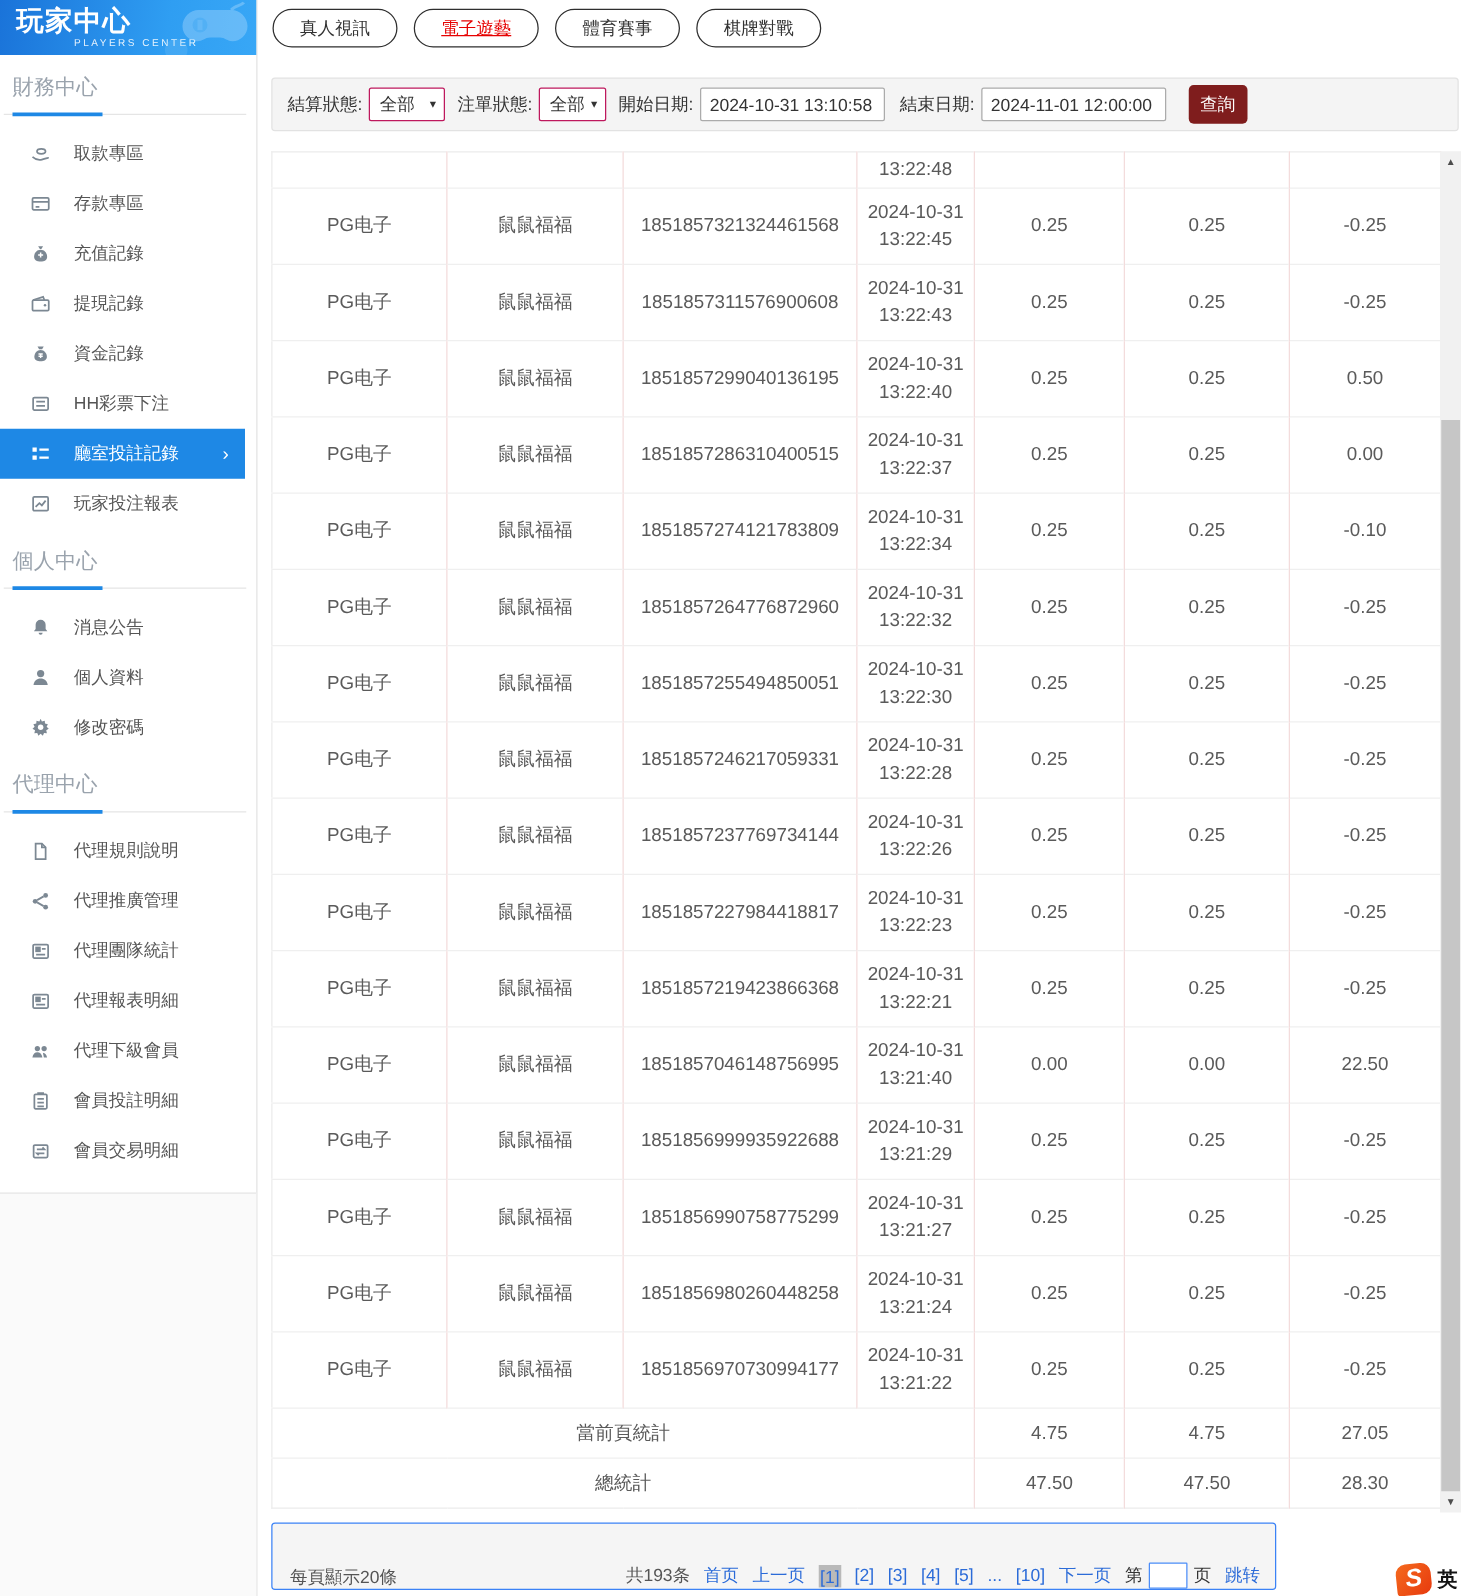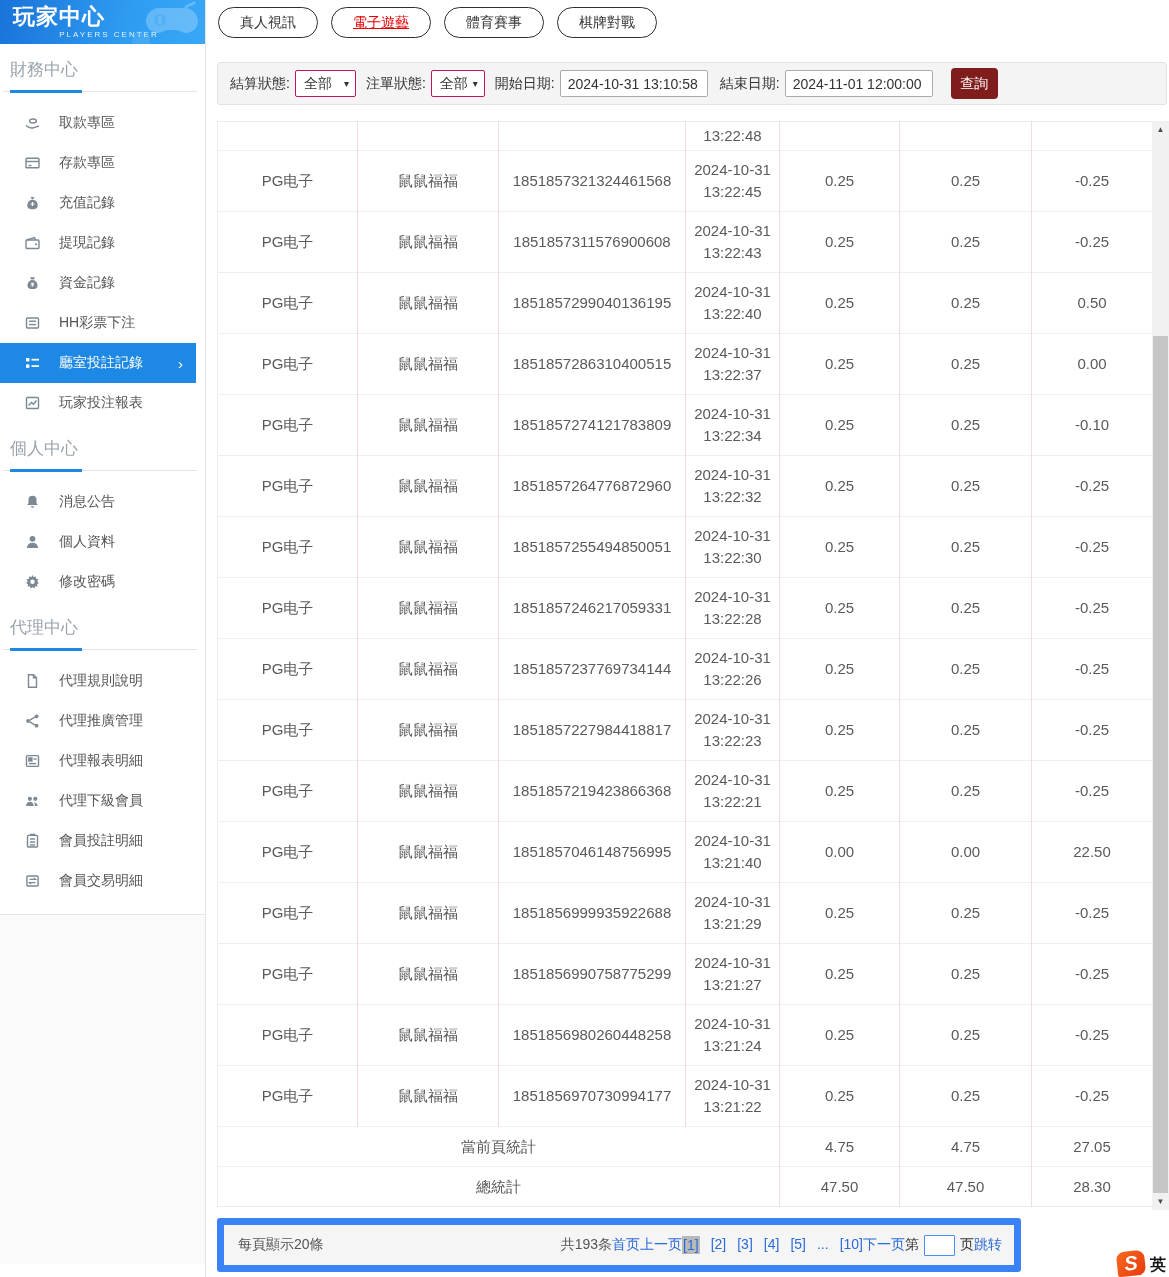--- a/index.html
+++ b/index.html
@@ -61,23 +61,23 @@
   tbody.t-data td { height:61px; }
   tbody.t-summary td { height:40px; }
   
   .vscroll { position:absolute; left:946px; top:121px; width:17px; height:1089px; background:#f1f1f1; }
   .vs-btn { position:absolute; left:0; width:17px; height:17px; display:flex;
     align-items:center; justify-content:center; font-size:8px; color:#4d4d4d; cursor:pointer; }
   .vs-up { top:0; } .vs-down { bottom:0; }
   .vs-thumb { position:absolute; left:1px; width:15px; top:215px; height:857px; background:#c6c6c6; cursor:pointer; }
   
   .pagination { position:absolute; left:11px; top:1218px; width:804px; height:54px;
-    background:#f5f5f5; border:7px solid #3b82f6; border-radius:3px;
-    display:flex; align-items:center; padding:0 12px 0 14px; font-size:14px; color:#555; }
-  .pg-right { margin-left:auto; display:flex; align-items:center; }
+    background:#f5f5f5; border:1px solid #3b82f6; border-radius:3px;
+    display:flex; align-items:flex-end; padding:0 12px 0 14px; font-size:14px; color:#555; }
+  .pg-right { margin-left:auto; display:flex; align-items:center; gap:11px; }
   .pg-link { color:#2b6bd8; cursor:pointer; white-space:nowrap; }
   .pg-page { color:#2b6bd8; cursor:pointer; }
   .pg-page.active { background:#b9b9b9; padding:1px 1px; }
   .pg-jump-box { display:flex; align-items:center; gap:5px; color:#333; }
   .jump-input { width:31px; height:21px; border:1px solid #4b8df8; background:#fff; border-radius:1px; }
   
   .ime { position:absolute; right:3px; bottom:1px; display:flex; align-items:flex-end; gap:5px; }
   .ime-s { width:28px; height:25px; background:linear-gradient(135deg,#f56a1e,#e73a0e);
     border-radius:8px 8px 8px 3px; color:#fff; font-weight:bold; font-style:italic; font-size:20px;
     display:flex; align-items:center; justify-content:center; transform:rotate(-6deg); }
@@ -270,20 +270,32 @@
               <circle cx="12" cy="3.3" r="1.9"></circle>
               <circle cx="3.6" cy="8" r="1.9"></circle>
               <circle cx="12" cy="12.7" r="1.9"></circle>
               <path d="M5.2 7.1l5.2-3M5.2 8.9l5.2 3" stroke="currentColor" stroke-width="1.4"></path>
             </svg>
           </span>
           <span class="lbl">代理推廣管理</span>
 
         </div>
 
+        <div class="nav-item">
+          <span class="mi">
+            <svg width="17" height="16" viewBox="0 0 16 16" fill="none" stroke="currentColor" stroke-width="1.4">
+              <rect x="2" y="2.6" width="12" height="10.8" rx="1"></rect>
+              <rect x="4.4" y="5" width="3" height="3" fill="currentColor"></rect>
+              <line x1="9" y1="6" x2="12" y2="6"></line>
+              <line x1="4.4" y1="10.6" x2="11.6" y2="10.6"></line>
+            </svg>
+          </span>
+          <span class="lbl">代理團隊統計</span>
+
+        </div>
 
         <div class="nav-item">
           <span class="mi">
             <svg width="17" height="16" viewBox="0 0 16 16" fill="none" stroke="currentColor" stroke-width="1.4">
               <rect x="2" y="2.6" width="12" height="10.8" rx="1"></rect>
               <rect x="4.4" y="5" width="3" height="3" fill="currentColor"></rect>
               <line x1="9" y1="6" x2="12" y2="6"></line>
               <line x1="4.4" y1="10.6" x2="11.6" y2="10.6"></line>
             </svg>
           </span>

